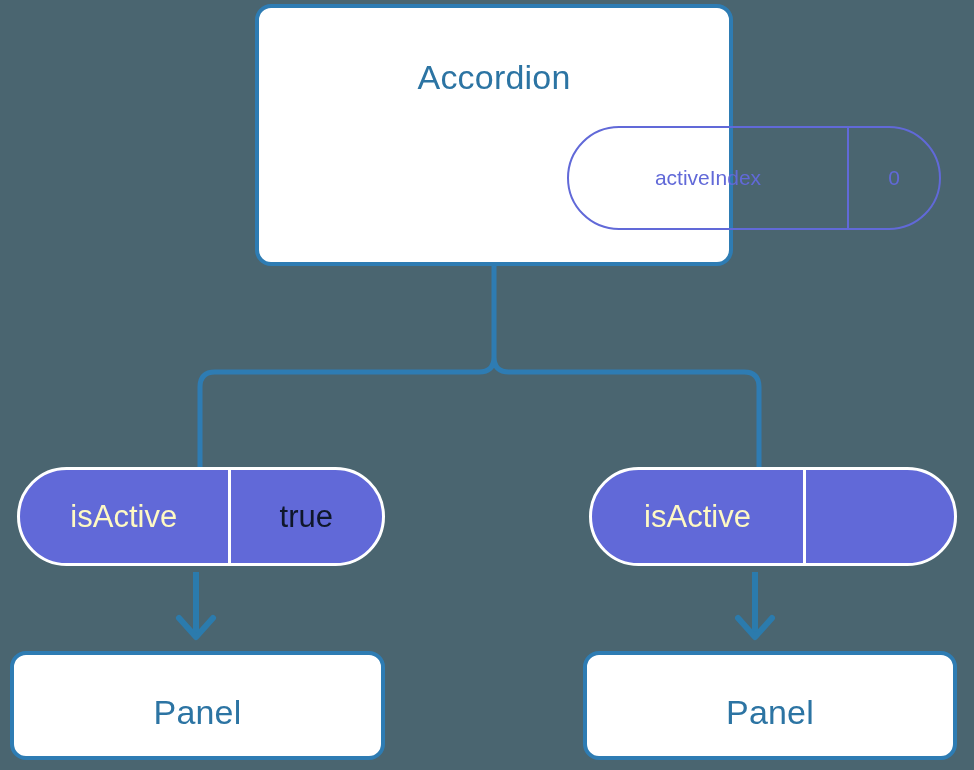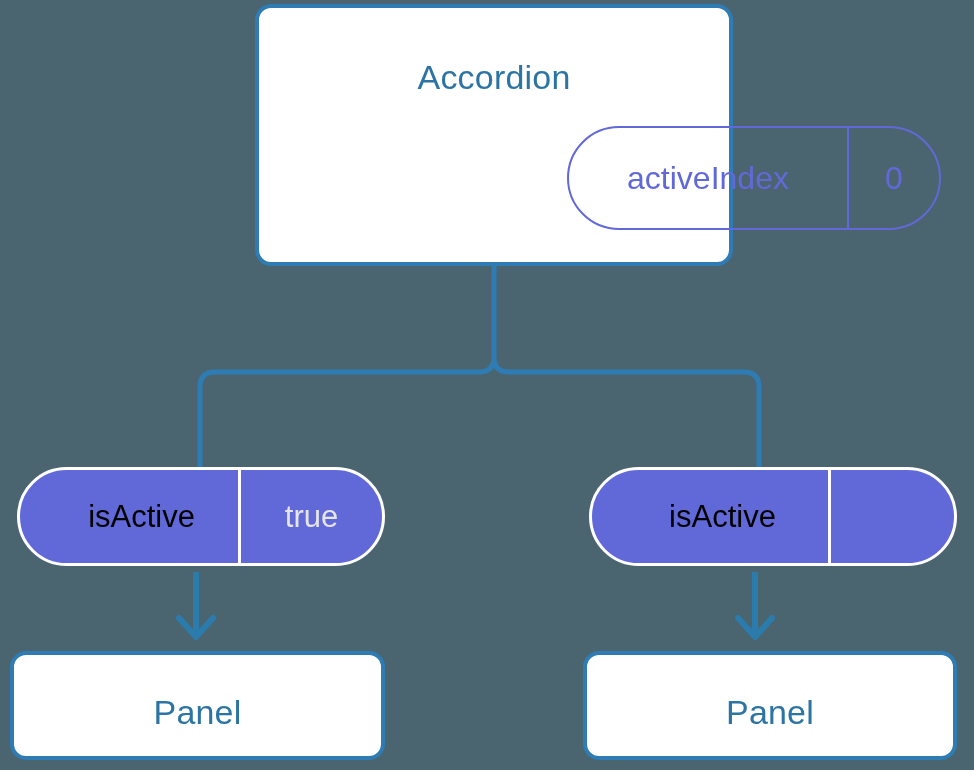--- a/index.html
+++ b/index.html
@@ -86,34 +86,33 @@
   .prop-pill.outline .pill-value {
     color: #6169d8;
   }
 
   
   .prop-pill.filled {
     border: 3px solid #ffffff;
     background: #6169d8;
   }
   .prop-pill.filled .pill-key {
-    color: #000000;
+    color: #fef9c3;
     border-right: 3px solid #ffffff;
-    margin-left: 25px;
   }
   .prop-pill.filled .pill-value {
-    color: #e5e5e5;
+    color: #0f172a;
   }
 
   #accordion-state-pill {
     left: 308px;
     top: 118px;
     width: 374px;
     height: 104px;
-    font-size: 32px;
+    font-size: 21px;
   }
   #accordion-state-pill .pill-key { width: 283px; }
   #accordion-state-pill .pill-value { width: 91px; }
 
   #left-state-pill {
     left: 17px;
     top: 467px;
     width: 368px;
     height: 99px;
     font-size: 31px;

